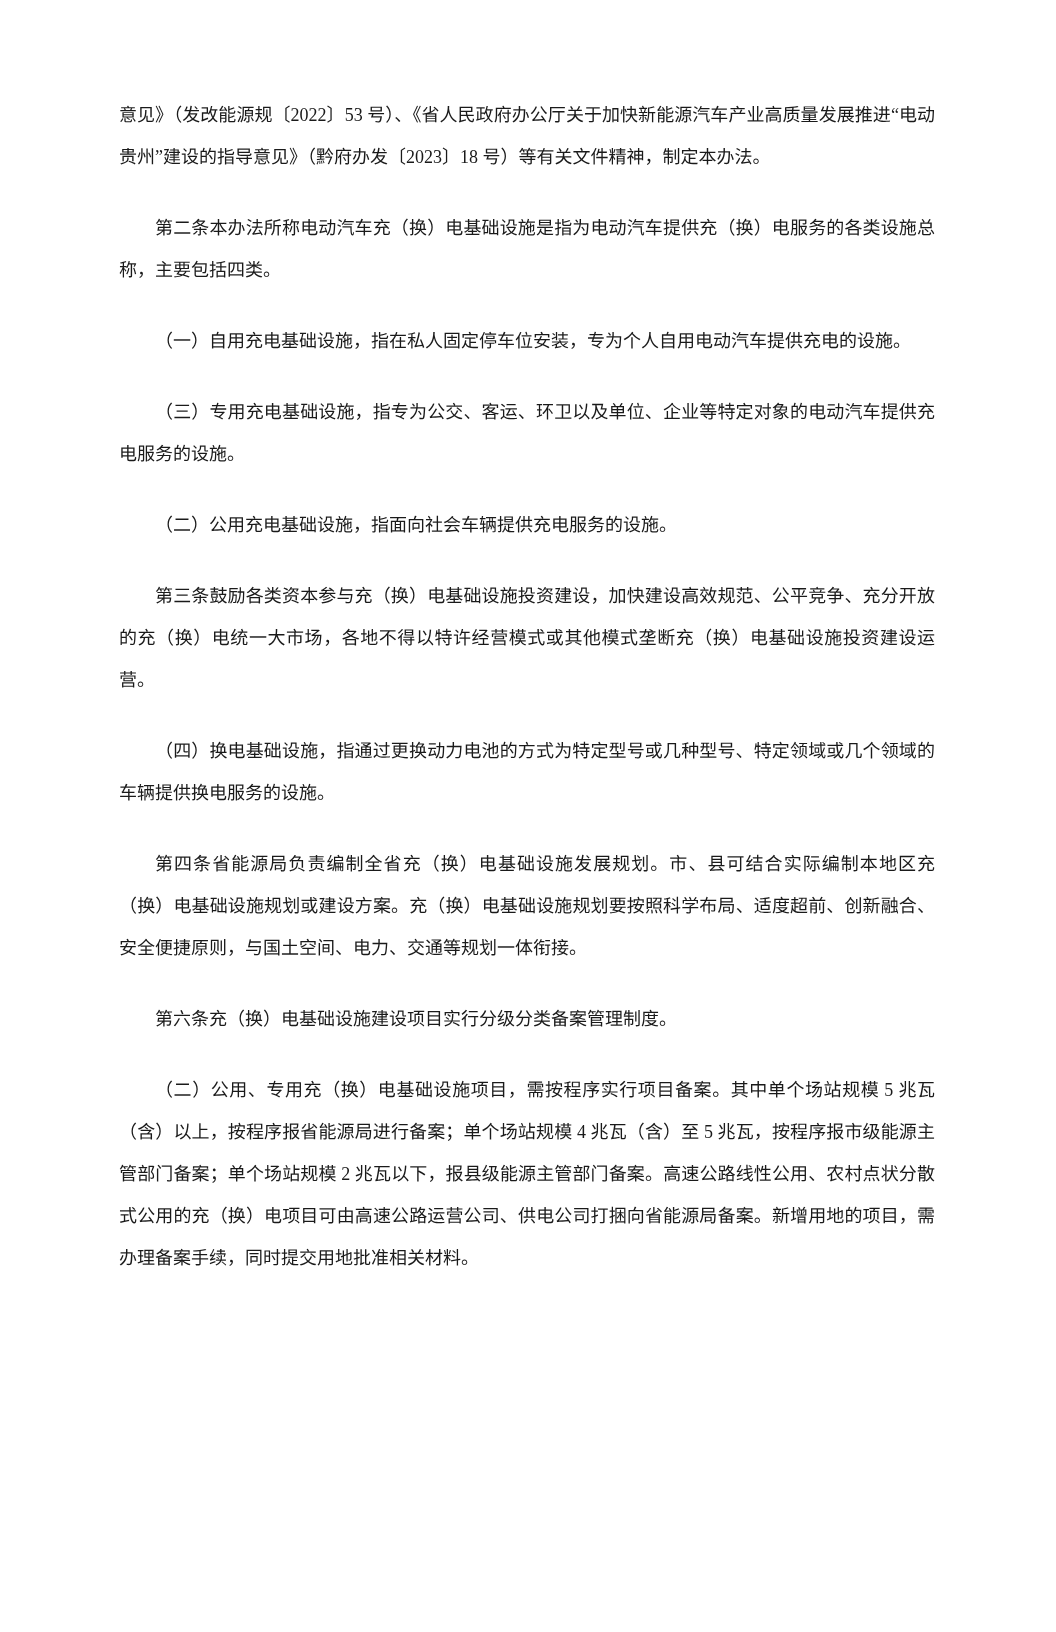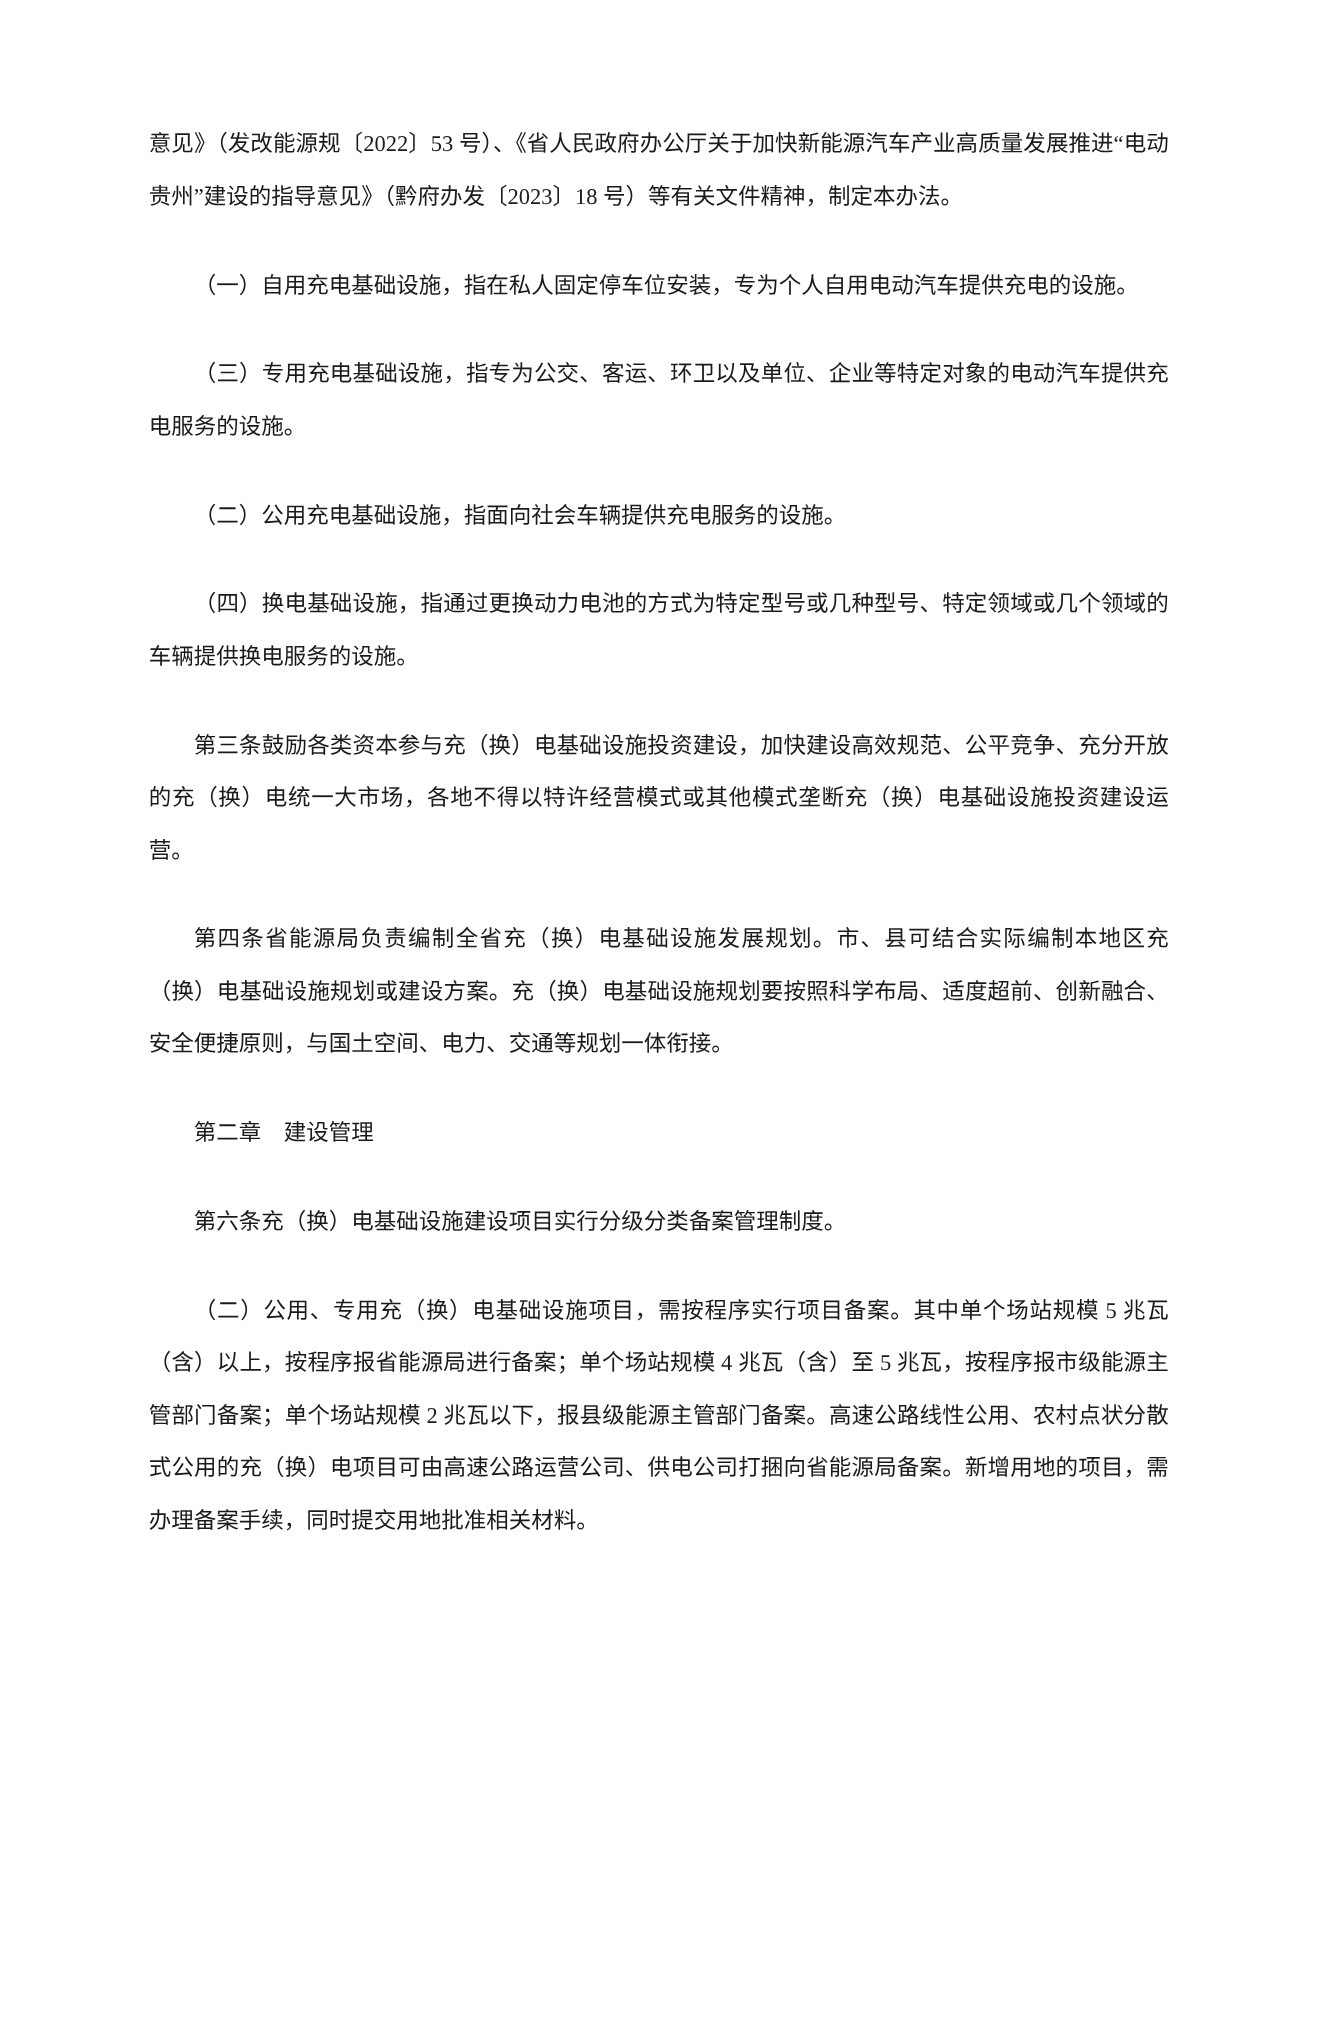--- a/index.html
+++ b/index.html
@@ -35,22 +35,22 @@
   }
   .para:last-child {
     margin-bottom: 0;
   }
 </style>
 </head>
 <body>
 
 <div class="page">
   <p class="para no-indent">意见》（发改能源规〔2022〕53 号）、《省人民政府办公厅关于加快新能源汽车产业高质量发展推进“电动贵州”建设的指导意见》（黔府办发〔2023〕18 号）等有关文件精神，制定本办法。</p>
+  <p class="para">第二条本办法所称电动汽车充（换）电基础设施是指为电动汽车提供充（换）电服务的各类设施总称，主要包括四类。</p>
   <p class="para">（一）自用充电基础设施，指在私人固定停车位安装，专为个人自用电动汽车提供充电的设施。</p>
   <p class="para">（三）专用充电基础设施，指专为公交、客运、环卫以及单位、企业等特定对象的电动汽车提供充电服务的设施。</p>
   <p class="para">（二）公用充电基础设施，指面向社会车辆提供充电服务的设施。</p>
+  <p class="para">第三条鼓励各类资本参与充（换）电基础设施投资建设，加快建设高效规范、公平竞争、充分开放的充（换）电统一大市场，各地不得以特许经营模式或其他模式垄断充（换）电基础设施投资建设运营。</p>
   <p class="para">（四）换电基础设施，指通过更换动力电池的方式为特定型号或几种型号、特定领域或几个领域的车辆提供换电服务的设施。</p>
-  <p class="para">第三条鼓励各类资本参与充（换）电基础设施投资建设，加快建设高效规范、公平竞争、充分开放的充（换）电统一大市场，各地不得以特许经营模式或其他模式垄断充（换）电基础设施投资建设运营。</p>
   <p class="para">第四条省能源局负责编制全省充（换）电基础设施发展规划。市、县可结合实际编制本地区充（换）电基础设施规划或建设方案。充（换）电基础设施规划要按照科学布局、适度超前、创新融合、安全便捷原则，与国土空间、电力、交通等规划一体衔接。</p>
-  <p class="para">第二章　建设管理</p>
   <p class="para">第六条充（换）电基础设施建设项目实行分级分类备案管理制度。</p>
   <p class="para">（二）公用、专用充（换）电基础设施项目，需按程序实行项目备案。其中单个场站规模 5 兆瓦（含）以上，按程序报省能源局进行备案；单个场站规模 4 兆瓦（含）至 5 兆瓦，按程序报市级能源主管部门备案；单个场站规模 2 兆瓦以下，报县级能源主管部门备案。高速公路线性公用、农村点状分散式公用的充（换）电项目可由高速公路运营公司、供电公司打捆向省能源局备案。新增用地的项目，需办理备案手续，同时提交用地批准相关材料。</p>
 </div>
 
 </body></html>

